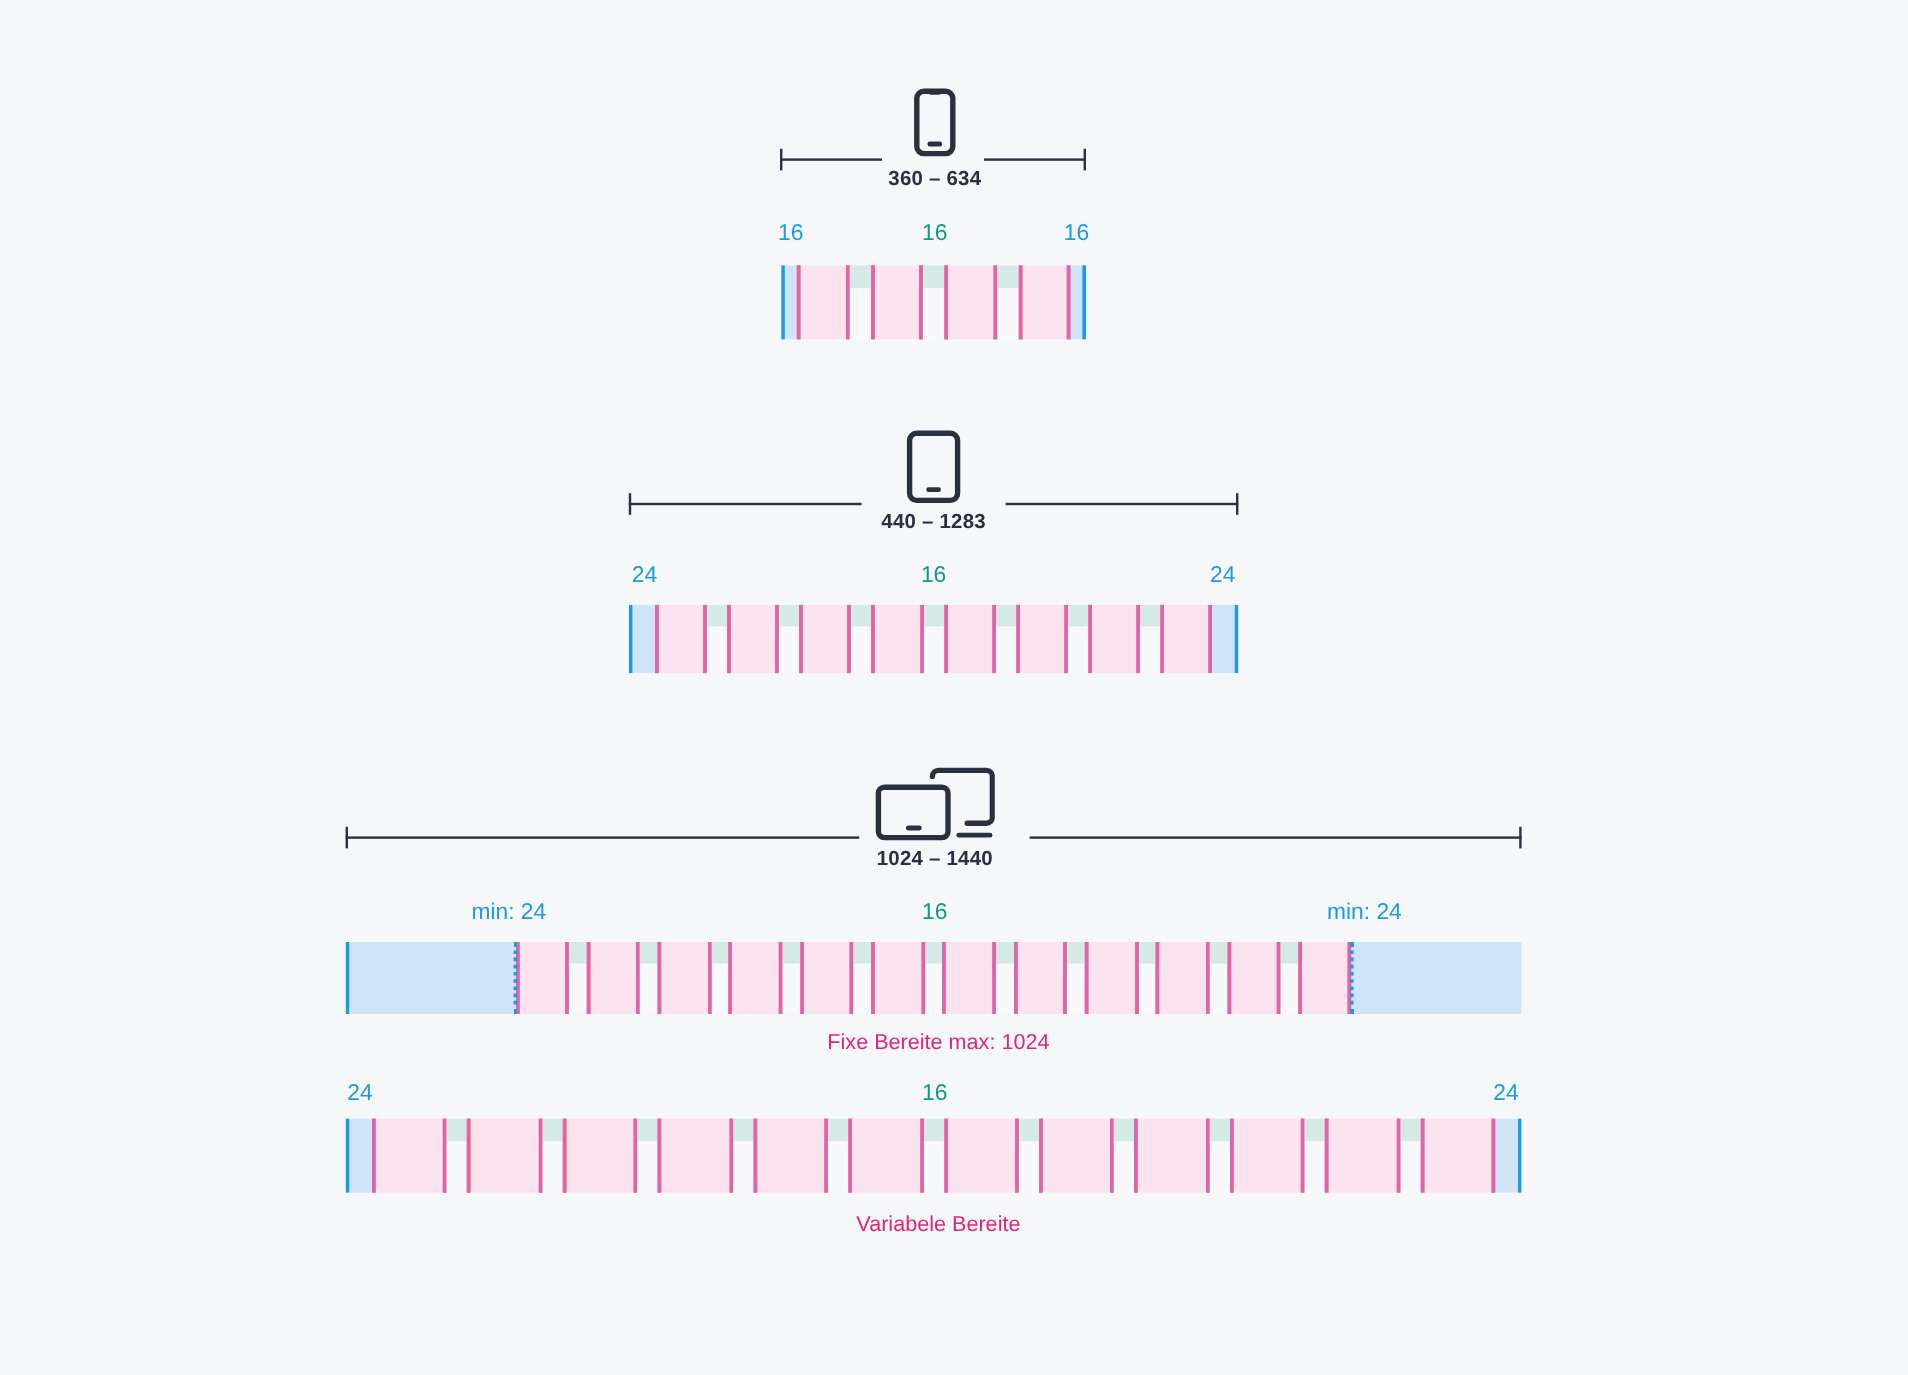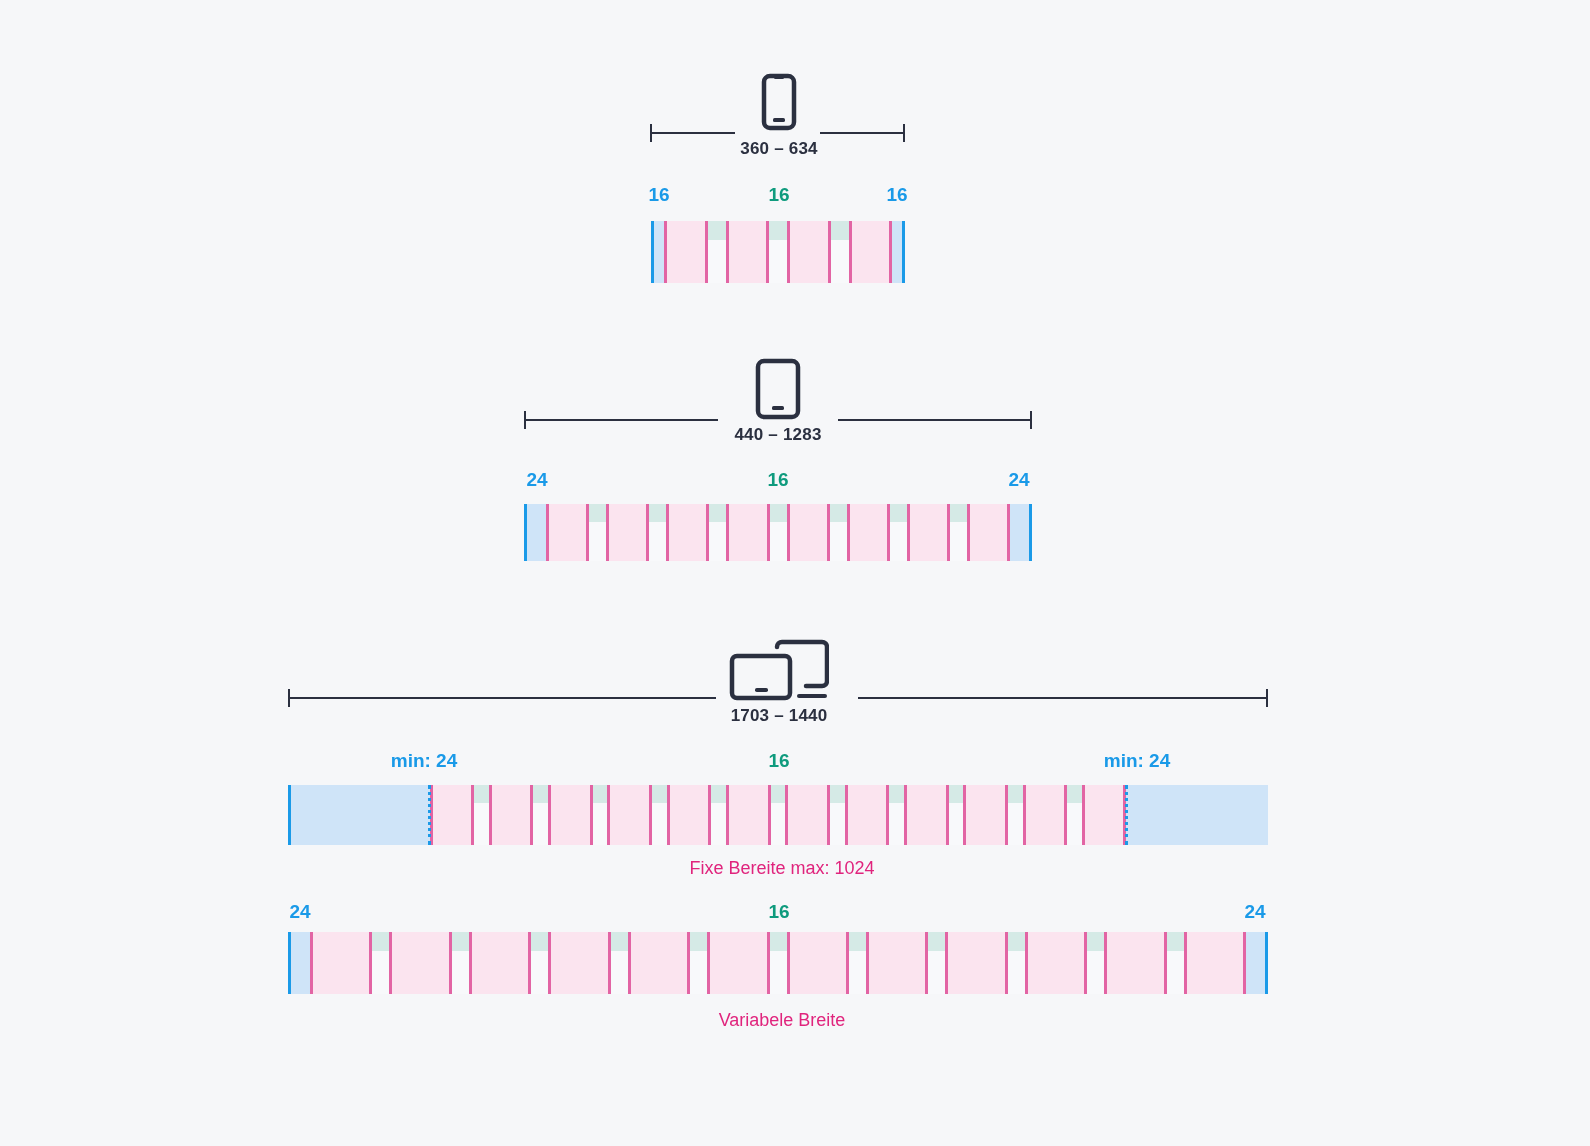--- a/index.html
+++ b/index.html
@@ -25,21 +25,21 @@
   }
   .dim-label{
     position:absolute;transform:translateX(-50%);
     font-size:17px;font-weight:bold;color:#2b3040;
     letter-spacing:0.2px;white-space:nowrap;
   }
 
   
   .sp-label{
     position:absolute;transform:translateX(-50%);
-    font-size:19px;white-space:nowrap;font-weight:bold;
+    font-size:19px;white-space:nowrap;
   }
   .sp-label.blue{color:#1a9ae8;}
   .sp-label.teal{color:#0f9b7e;}
 
   
   .gridbar{position:absolute;overflow:hidden;}
   .gb-margin{position:absolute;top:0;bottom:0;background:#cfe4f8;}
   .gb-edge{position:absolute;top:0;bottom:0;width:3px;background:#1a9ae8;}
   .gb-dotted{position:absolute;top:0;bottom:0;width:0;
     border-left:3px dotted #1a9ae8;}
@@ -200,21 +200,21 @@
       <rect x="26" y="49" width="13" height="4" rx="1.8" fill="#2b3040"></rect>
     </svg>
   </div>
 
   <div class="dimline" style="left:288px;top:697px;width:980px;">
     <div class="cap" style="left:0;"></div>
     <div class="seg" style="left:0;width:428px;"></div>
     <div class="seg" style="left:570px;width:410px;"></div>
     <div class="cap" style="left:978px;"></div>
   </div>
-  <div class="dim-label" style="left:779px;top:706px;">1703 – 1440</div>
+  <div class="dim-label" style="left:779px;top:706px;">1024 – 1440</div>
 
   <div class="sp-label blue" style="left:424px;top:750px;">min: 24</div>
   <div class="sp-label teal" style="left:779px;top:750px;">16</div>
   <div class="sp-label blue" style="left:1137px;top:750px;">min: 24</div>
 
   <div class="gridbar" id="bar-desktop-fixed" style="left:288px;top:785px;width:980px;height:60px;">
       <div class="gb-margin" style="left:0;width:141.55555555555554px;"></div>
       <div class="gb-margin" style="right:0;width:141.55555555555554px;"></div>
       <div class="gb-col" style="left:141.55555555555554px;width:44.599074074074075px;"></div>
       <div class="gb-colline" style="left:141.55555555555554px;"></div>
@@ -391,15 +391,15 @@
       <div class="gb-colline" style="left:736.7499999999999px;"></div>
       <div class="gb-colline" style="left:796.1666666666665px;"></div>
       <div class="gb-colline" style="left:816.1666666666665px;"></div>
       <div class="gb-colline" style="left:875.5833333333331px;"></div>
       <div class="gb-colline" style="left:895.5833333333333px;"></div>
       <div class="gb-colline" style="left:954.9999999999999px;"></div>
       <div class="gb-edge" style="left:0;"></div>
       <div class="gb-edge" style="left:977px;"></div>
     </div>
 
-  <div class="caption" style="left:782px;top:1010px;">Variabele Breite</div>
+  <div class="caption" style="left:782px;top:1010px;">Variabele Bereite</div>
 
 </div>
 
 </body></html>

